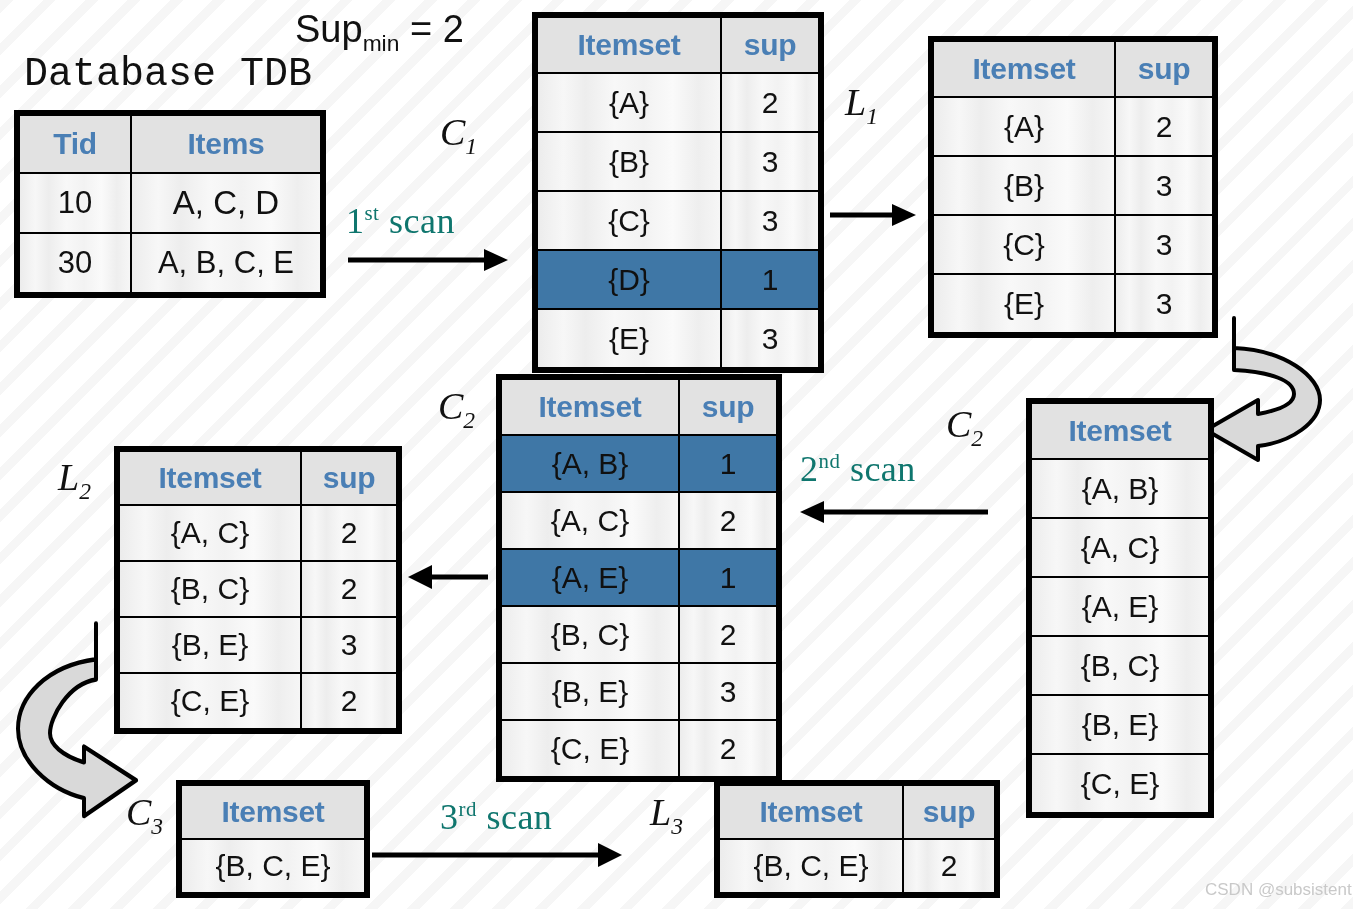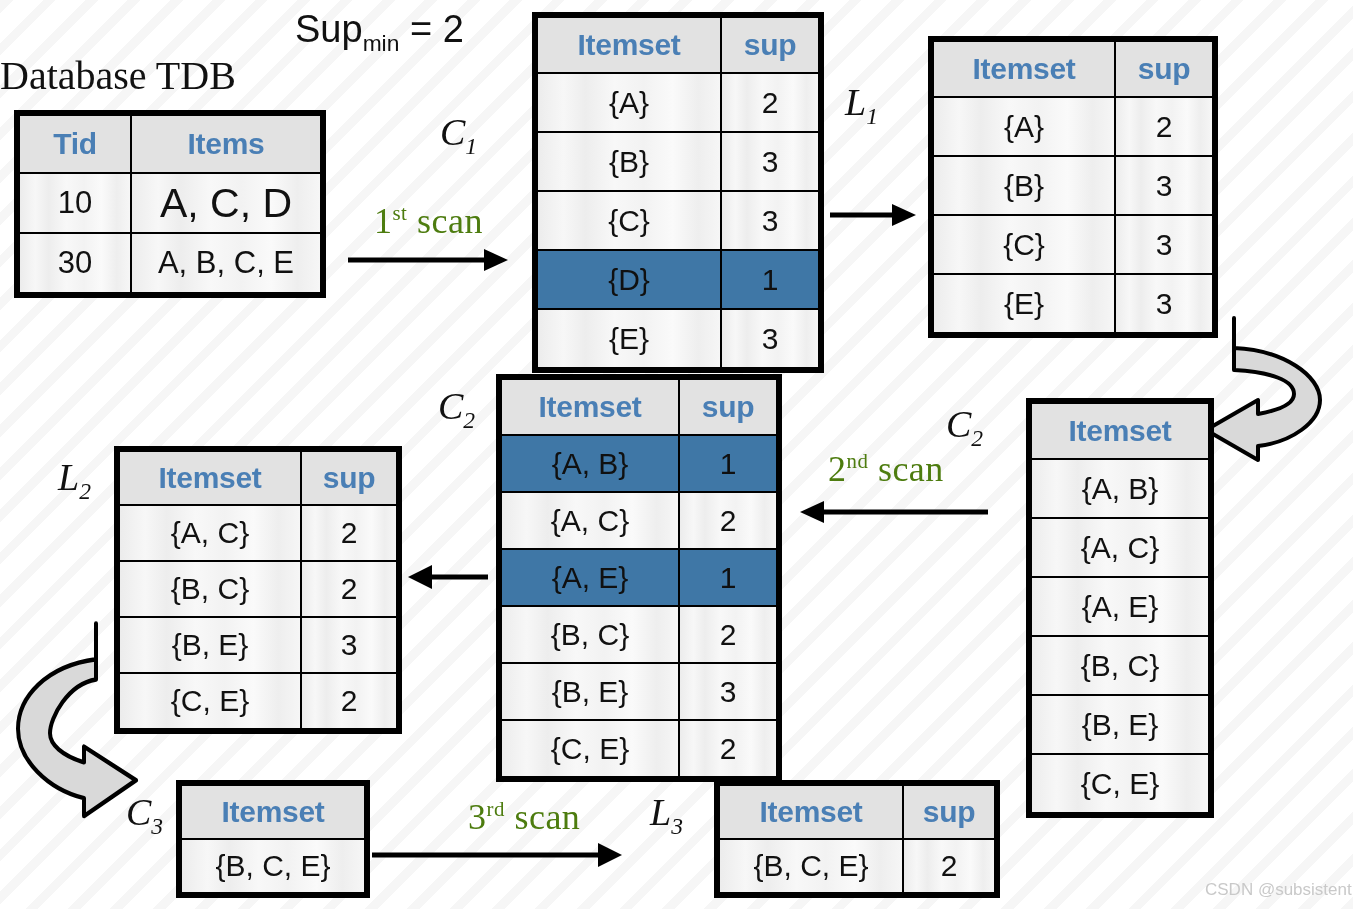--- a/index.html
+++ b/index.html
@@ -72,24 +72,23 @@
   }
   .lbl sub {
     font-size: 0.62em;
     font-style: italic;
   }
 
   
   .scan {
     font-family: "Liberation Serif", serif;
     font-size: 36px;
-    color: #4d7c0f;
+    color: #0f766e;
     white-space: nowrap;
     letter-spacing: 0.5px;
-    margin-left: 28px;
   }
   .scan sup { font-size: 0.58em; }
 
   .dbtitle {
     font-family: "Liberation Serif", serif;
     font-size: 40px;
     color: #111;
     white-space: nowrap;
   }
   .supmin {
@@ -108,39 +107,39 @@
     white-space: nowrap;
   }
   svg { display: block; overflow: visible; }
 </style>
 </head>
 <body>
 
 <div id="canvas">
   <div id="stripes"></div>
 
-  <div class="layer dbtitle" style="left:0; top:52px;">Database TDB</div>
+  <div class="layer dbtitle" style="left:24px; top:52px;font-family:Liberation Mono, monospace;">Database TDB</div>
 
   <div class="layer supmin" style="left:295px; top:8px;">
     <span>Sup</span><sub>min</sub>
     <span>= 2</span>
   </div>
 
   <div class="layer" style="left:18px; top:114px;">
     <table class="tbl">
       <thead class="hdr-white">
         <tr>
           <th style="width:108px; height:54px; font-size:30px;">Tid</th>
           <th style="width:186px; height:54px; font-size:30px;">Items</th>
         </tr>
       </thead>
       <tbody>
         <tr>
           <td style="height:56px; font-size:31px;">10</td>
-          <td style="height:56px; font-size:41px;">A, C, D</td>
+          <td style="height:56px; font-size:33px;">A, C, D</td>
         </tr>
         <tr>
           <td style="height:56px; font-size:31px;">30</td>
           <td style="height:56px; font-size:31px;">A, B, C, E</td>
         </tr>
       </tbody>
     </table>
   </div>
 
   <div class="layer lbl" style="left:440px; top:110px;">

